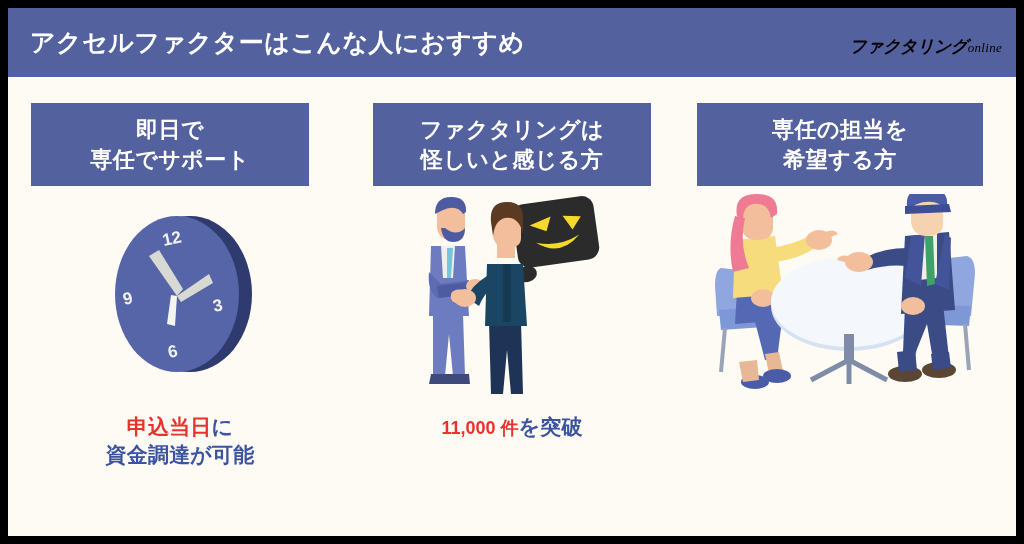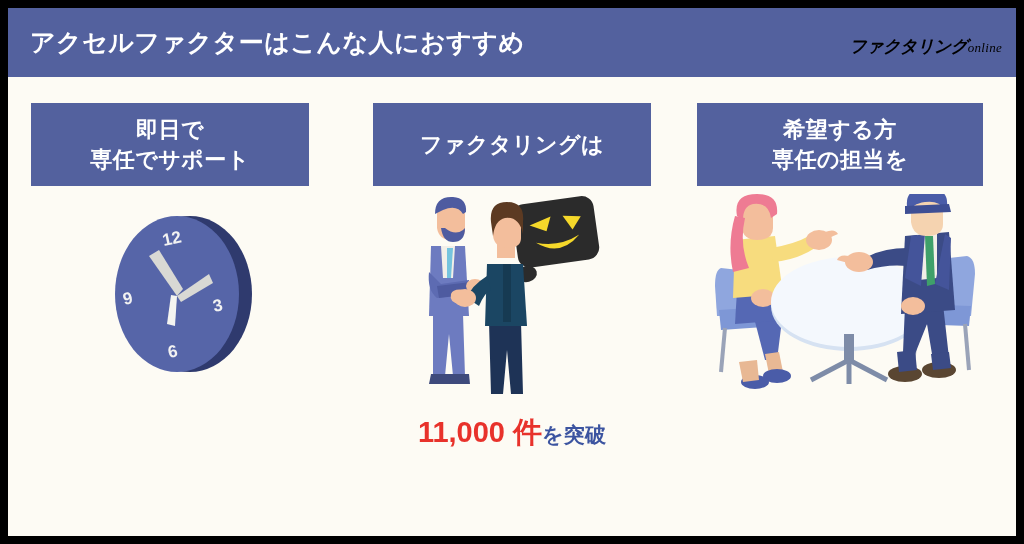--- a/index.html
+++ b/index.html
@@ -79,21 +79,21 @@
     margin-top:4px;
   }
   .cap-line{
     font-size:21px;font-weight:700;
     line-height:1.33;
     white-space:nowrap;
     letter-spacing:0.2px;
   }
   .red{color:#E8322B;}
   .blue{color:#3C54A0;}
-  .num{font-size:29px;letter-spacing:0px;text-align:center;}
+  .num{font-size:18px;letter-spacing:0px;text-align:center;}
 </style>
 </head>
 <body>
 
 <div id="banner">
 
   <div id="header">
     <div id="header-title">アクセルファクターはこんな人におすすめ</div>
     <div id="logo">
       <span class="logo-main">ファクタリング</span><span class="logo-sub">online</span>
@@ -119,26 +119,33 @@
         <text x="134" y="117" fill="#F2F2F2" font-size="17" font-weight="700" text-anchor="middle" font-family="'Liberation Sans',sans-serif" transform="rotate(-12 134 117)">3</text>
         <text x="89" y="163" fill="#F2F2F2" font-size="17" font-weight="700" text-anchor="middle" font-family="'Liberation Sans',sans-serif" transform="rotate(-12 89 163)">6</text>
         <text x="44" y="110" fill="#F2F2F2" font-size="17" font-weight="700" text-anchor="middle" font-family="'Liberation Sans',sans-serif" transform="rotate(-12 44 110)">9</text>
 
         <path d="M92 102 L64 62 L74 56 L98 95 Z" fill="#D9D9D4"></path>
         <path d="M92 102 L124 80 L128 89 L96 108 Z" fill="#D9D9D4"></path>
         <path d="M92 102 L90 132 L82 130 L86 101 Z" fill="#F4F4F0"></path>
       </svg>
     </div>
 
+    <div class="caption">
+      <div class="cap-line">
+        <span class="red">申込当日</span><span class="blue">に</span>
+      </div>
+      <div class="cap-line blue">資金調達が可能</div>
+    </div>
   </div>
 
   <div class="col" id="col-1">
 
     <div class="badge">
       <div class="badge-line">ファクタリングは</div>
+      <div class="badge-line">怪しいと感じる方</div>
     </div>
 
     <div class="art">
 
       <svg width="210" height="212" viewBox="0 0 210 212">
 
         <g transform="rotate(-8 148 40)">
           <rect x="108" y="6" width="82" height="64" rx="12" fill="#2B2B2B"></rect>
 
           <path d="M124 28 L146 22 L140 36 Z" fill="#F5D82A"></path>
@@ -187,22 +194,22 @@
     <div class="caption">
       <div class="cap-line">
         <span class="red num">11,000 件</span><span class="blue">を突破</span>
       </div>
     </div>
   </div>
 
   <div class="col" id="col-2">
 
     <div class="badge">
+      <div class="badge-line">専任の担当を</div>
       <div class="badge-line">希望する方</div>
-      <div class="badge-line">専任の担当を</div>
     </div>
 
     <div class="art">
 
       <svg width="290" height="200" viewBox="0 0 290 200">
 
         <path d="M22 74 Q16 76 16 92 L18 122 L44 122 L40 76 Z" fill="#8FA6DE"></path>
         <path d="M20 116 L78 112 L80 132 L22 136 Z" fill="#7E97D6"></path>
         <line x1="26" y1="134" x2="22" y2="178" stroke="#9AA3B8" stroke-width="4"></line>
         <line x1="74" y1="130" x2="78" y2="174" stroke="#9AA3B8" stroke-width="4"></line>

